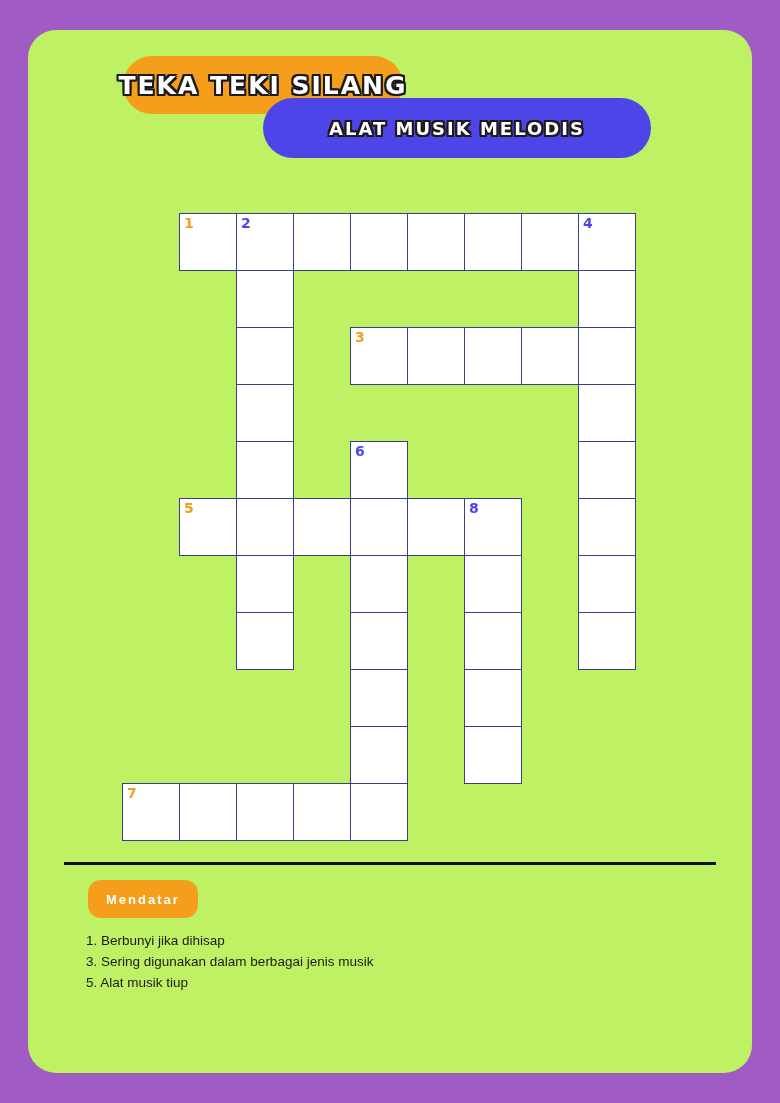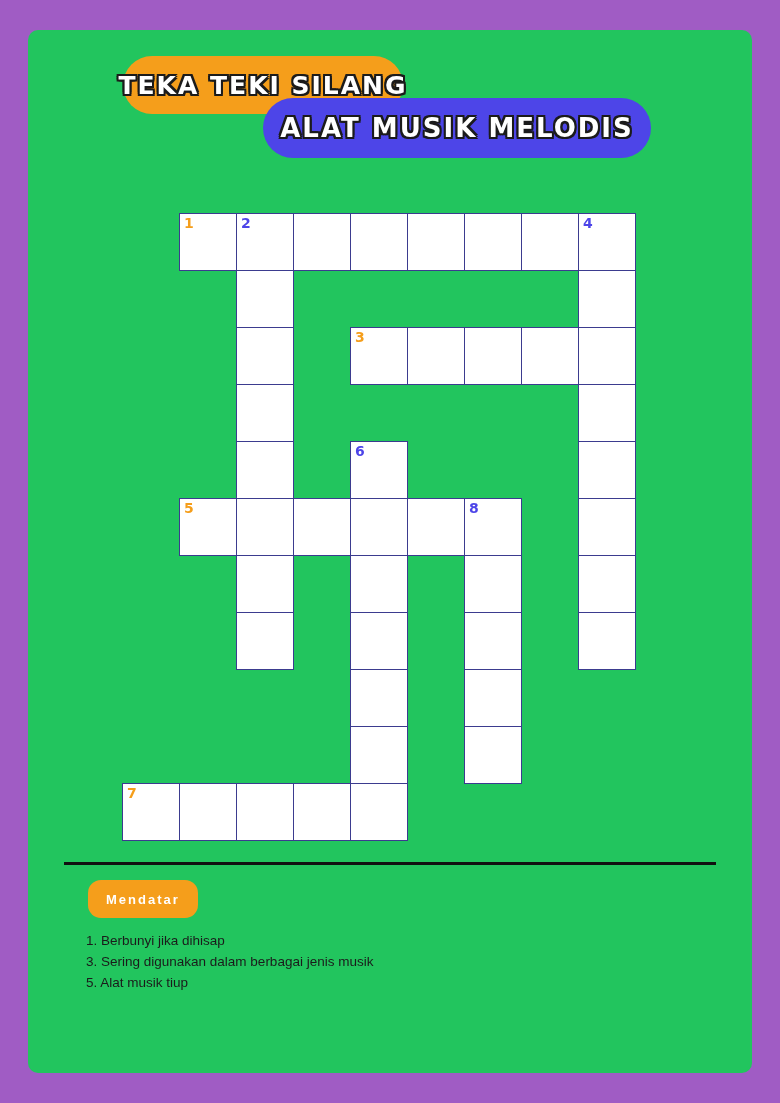--- a/index.html
+++ b/index.html
@@ -12,22 +12,22 @@
   #page {
     position: relative;
     width: 780px; height: 1103px;
     background: #a05cc4;
     overflow: hidden;
   }
   .sheet {
     position: absolute;
     left: 28px; top: 30px;
     width: 724px; height: 1043px;
-    background: #22c55e;
-    border-radius: 10px;
+    background: #bef264;
+    border-radius: 28px;
   }
 
   
   .banner-wrap {
     position: absolute;
     left: 0; top: 26px;
     width: 724px; height: 140px;
   }
   .banner {
     position: absolute;
@@ -44,21 +44,21 @@
     left: 95px; top: 0px;
     width: 280px; height: 58px;
     background: #f59e1b;
     font-size: 25px;
     z-index: 1;
   }
   .banner-2 {
     left: 235px; top: 42px;
     width: 388px; height: 60px;
     background: #4d45e8;
-    font-size: 26px;
+    font-size: 18px;
     z-index: 2;
   }
   .banner span {
     text-shadow:
       -2px -2px 0 #1b1b1b, 2px -2px 0 #1b1b1b,
       -2px 2px 0 #1b1b1b,  2px 2px 0 #1b1b1b,
        0px -2px 0 #1b1b1b, 0px 2px 0 #1b1b1b,
       -2px 0px 0 #1b1b1b,  2px 0px 0 #1b1b1b;
     font-family: "DejaVu Sans", sans-serif;
   }

